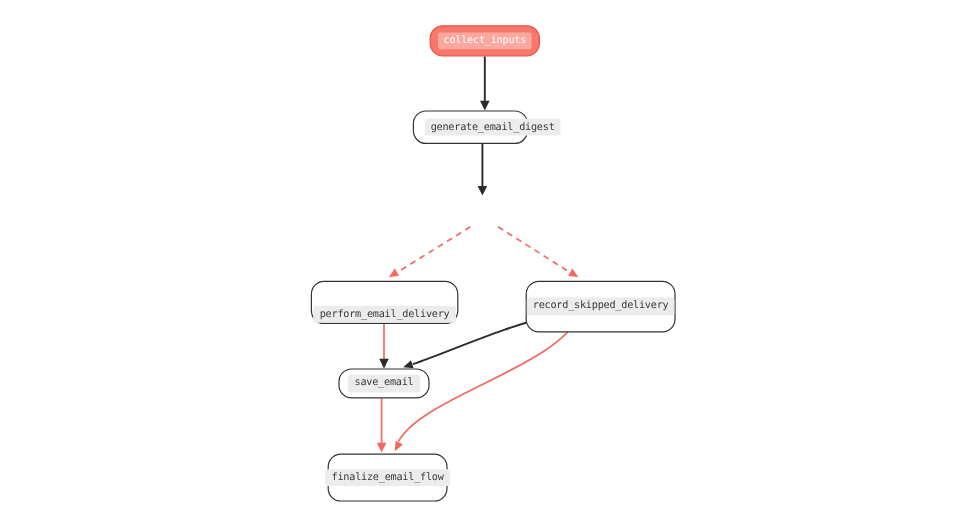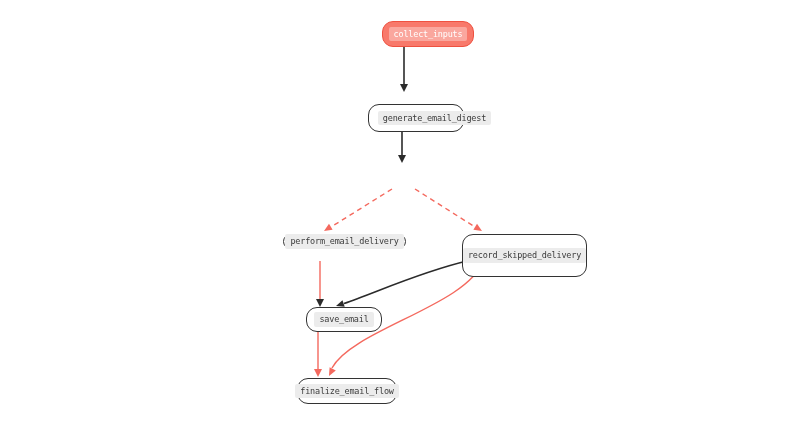--- a/index.html
+++ b/index.html
@@ -30,21 +30,20 @@
 
   .node {
     position: absolute;
     box-sizing: border-box;
     background: var(--node-fill, #ffffff);
     border: 1.7px solid var(--node-border, #333333);
     border-radius: 11px;
     display: flex;
     align-items: center;
     justify-content: center;
-    margin-left: 24px;
   }
   .node .pill {
     background: var(--pill-bg, #ececec);
     color: var(--label-text, #3a3a3a);
     font-size: 8.5px;
     line-height: 1;
     padding: 3px 5px;
     border-radius: 2px;
     white-space: nowrap;
     letter-spacing: -0.2px;
@@ -106,34 +105,34 @@
     <g>
       <path class="edge-red" d="M483,261 C468,305 352,330 332,368"></path>
       <polygon class="ah-red" points="329.6,367.3 335.8,370.5 329,376"></polygon>
     </g>
   </svg>
 
   <div class="node node--start" style="left:358px; top:21px; width:92px; height:26px;">
     <span class="pill">collect_inputs</span>
   </div>
 
-  <div class="node" style="left:344px; top:104px; width:96px; height:28px;padding-left:37px;">
+  <div class="node" style="left:344px; top:92px; width:96px; height:28px;padding-left:37px;">
     <span class="pill">generate_email_digest</span>
   </div>
 
 
-  <div class="node" style="left:259px; top:234px; width:123px; height:15px;">
+  <div class="node" style="left:259px; top:234px; width:123px; height:36px;align-items:flex-end;">
     <span class="pill">perform_email_delivery</span>
   </div>
 
   <div class="node" style="left:438px; top:234px; width:125px; height:43px;">
     <span class="pill">record_skipped_delivery</span>
   </div>
 
   <div class="node" style="left:282px; top:307px; width:76px; height:25px;justify-content:center;">
     <span class="pill">save_email</span>
   </div>
 
-  <div class="node" style="left:273px; top:378px; width:100px; height:26px;">
+  <div class="node" style="left:273px; top:378px; width:100px; height:40px;">
     <span class="pill">finalize_email_flow</span>
   </div>
 
 </div>
 
 </body></html>

